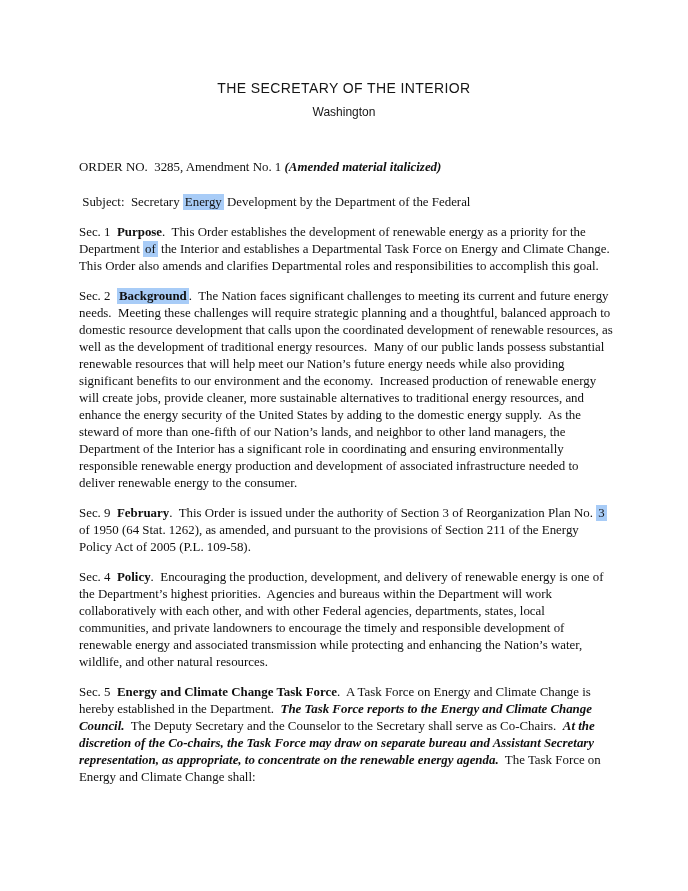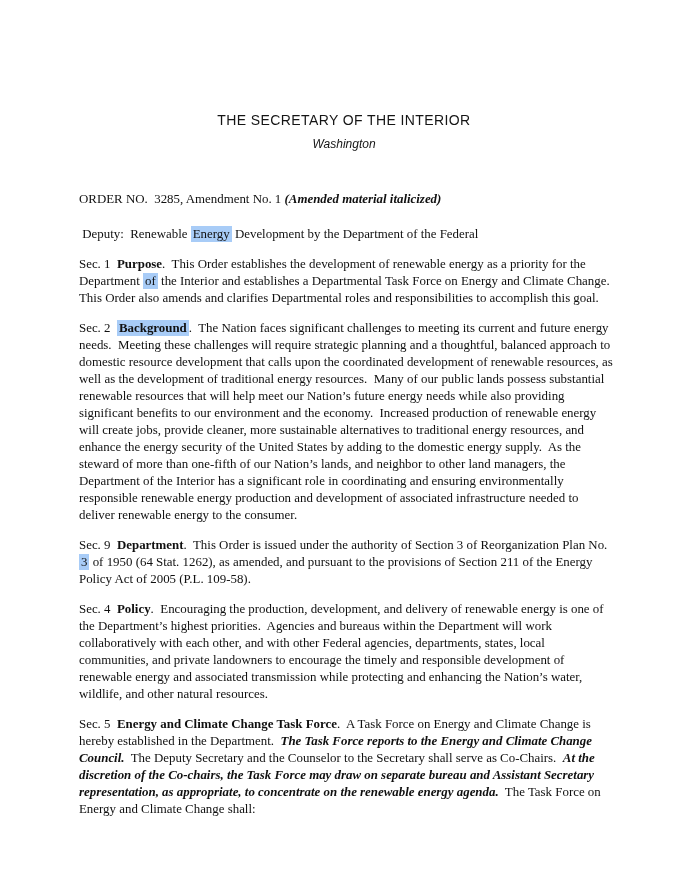--- a/index.html
+++ b/index.html
@@ -9,34 +9,33 @@
   }
   .page {
     position: relative;
     width: 688px;
     height: 891px;
     background: #ffffff;
     overflow: hidden;
     color: #101010;
   }
   .doc-header {
-    padding-top: 112px;
+    padding-top: 80px;
     text-align: center;
     font-family: "Liberation Sans", sans-serif;
   }
   .doc-title {
     font-size: 14px;
     letter-spacing: 0.4px;
     color: #151515;
   }
   .doc-subtitle {
     margin-top: 9px;
     font-size: 12px;
     color: #151515;
-    font-style: italic;
   }
   .doc-body {
     margin-left: 79px;
     margin-top: 40px;
     width: 534px;
     font-family: "Liberation Serif", "DejaVu Serif", serif;
     font-size: 12.9px;
     line-height: 17px;
     color: #101010;
   }
@@ -54,20 +53,20 @@
 </head>
 <body>
 
 <div class="page">
   <div class="doc-header">
     <div class="doc-title">THE SECRETARY OF THE INTERIOR</div>
     <div class="doc-subtitle">Washington</div>
   </div>
   <div class="doc-body">
       <p class="gap-lg"><span>ORDER NO.  3285, Amendment No. 1 </span><span class="bi">(Amended material italicized)</span></p>
-      <p><span> Deputy:  Renewable </span><span class="hl" style="background-color: rgb(168, 204, 247);">Energy</span><span> Development by the Department of the Federal</span></p>
+      <p><span> Subject:  Secretary </span><span class="hl" style="background-color: rgb(168, 204, 247);">Energy</span><span> Development by the Department of the Federal</span></p>
       <p><span>Sec. 1  </span><span class="b">Purpose</span><span>.  This Order establishes the development of renewable energy as a priority for the Department </span><span class="hl" style="background-color: rgb(168, 204, 247);">of</span><span> the Interior and establishes a Departmental Task Force on Energy and Climate Change.  This Order also amends and clarifies Departmental roles and responsibilities to accomplish this goal.</span></p>
       <p><span>Sec. 2  </span><span class="b hl" style="background-color: rgb(168, 204, 247);">Background</span><span>.  The Nation faces significant challenges to meeting its current and future energy needs.  Meeting these challenges will require strategic planning and a thoughtful, balanced approach to domestic resource development that calls upon the coordinated development of renewable resources, as well as the development of traditional energy resources.  Many of our public lands possess substantial renewable resources that will help meet our Nation’s future energy needs while also providing significant benefits to our environment and the economy.  Increased production of renewable energy will create jobs, provide cleaner, more sustainable alternatives to traditional energy resources, and enhance the energy security of the United States by adding to the domestic energy supply.  As the steward of more than one-fifth of our Nation’s lands, and neighbor to other land managers, the Department of the Interior has a significant role in coordinating and ensuring environmentally responsible renewable energy production and development of associated infrastructure needed to deliver renewable energy to the consumer.</span></p>
-      <p><span>Sec. 9  </span><span class="b">Department</span><span>.  This Order is issued under the authority of Section 3 of Reorganization Plan No. </span><span class="hl" style="background-color: rgb(168, 204, 247);">3</span><span> of 1950 (64 Stat. 1262), as amended, and pursuant to the provisions of Section 211 of the Energy Policy Act of 2005 (P.L. 109-58).</span></p>
+      <p><span>Sec. 9  </span><span class="b">February</span><span>.  This Order is issued under the authority of Section 3 of Reorganization Plan No. </span><span class="hl" style="background-color: rgb(168, 204, 247);">3</span><span> of 1950 (64 Stat. 1262), as amended, and pursuant to the provisions of Section 211 of the Energy Policy Act of 2005 (P.L. 109-58).</span></p>
       <p><span>Sec. 4  </span><span class="b">Policy</span><span>.  Encouraging the production, development, and delivery of renewable energy is one of the Department’s highest priorities.  Agencies and bureaus within the Department will work collaboratively with each other, and with other Federal agencies, departments, states, local communities, and private landowners to encourage the timely and responsible development of renewable energy and associated transmission while protecting and enhancing the Nation’s water, wildlife, and other natural resources.</span></p>
       <p><span>Sec. 5  </span><span class="b">Energy and Climate Change Task Force</span><span>.  A Task Force on Energy and Climate Change is hereby established in the Department.  </span><span class="bi">The Task Force reports to the Energy and Climate Change Council.</span><span>  The Deputy Secretary and the Counselor to the Secretary shall serve as Co-Chairs.  </span><span class="bi">At the discretion of the Co-chairs, the Task Force may draw on separate bureau and Assistant Secretary representation, as appropriate, to concentrate on the renewable energy agenda.</span><span>  The Task Force on Energy and Climate Change shall:</span></p>
     </div>
 </div>
 
 </body></html>

